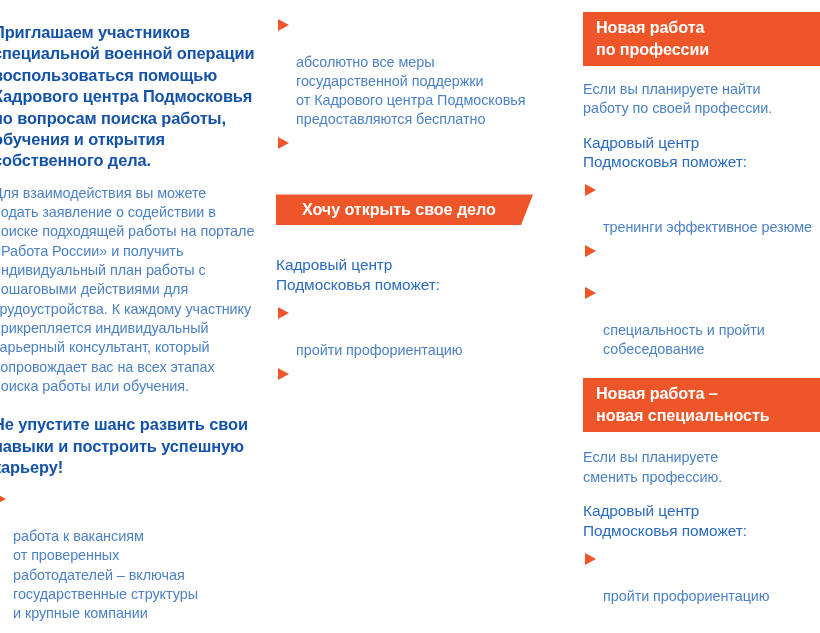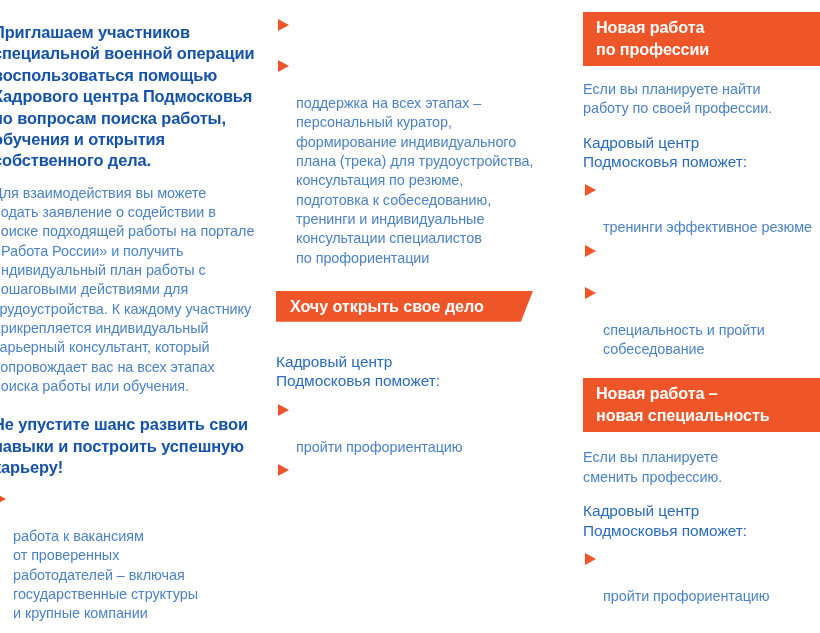--- a/index.html
+++ b/index.html
@@ -91,21 +91,21 @@
   
   .banner-angled {
     position: relative;
     height: 31px;
     background: #EE5528;
     color: #ffffff;
     font-weight: bold;
     font-size: 16.2px;
     line-height: 31px;
     letter-spacing: -0.1px;
-    padding-left: 14px;
+    padding-left: 26px;
     width: 257px;
     box-sizing: border-box;
     -webkit-clip-path: polygon(0 0, 100% 0, 95.3% 100%, 0 100%);
     clip-path: polygon(0 0, 100% 0, 95.3% 100%, 0 100%);
   }
 
   
   .banner-block {
     background: #EE5528;
     color: #ffffff;
@@ -152,32 +152,27 @@
 и крупные компании</span>
       </li>
     </ul>
   </div>
 
   <div class="col col-mid">
     <div class="spacer-14"></div>
     <ul class="arrows">
       <li>
         <span class="tri"></span>
-      </li>
-      <li>
-        <span class="tri"></span>
-        <span>поддержка на всех этапах –
-персональный куратор,
-формирование индивидуального
-плана (трека) для трудоустройства,
-консультация по резюме,
-подготовка к собеседованию,
-тренинги и индивидуальные
-консультации специалистов
-по профориентации</span>
+        <span>абсолютно все меры
+государственной поддержки
+от Кадрового центра Подмосковья
+предоставляются бесплатно</span>
+      </li>
+      <li>
+        <span class="tri"></span>
       </li>
     </ul>
 
     <div class="spacer-20"></div>
 
     <div class="banner-angled">Хочу открыть свое дело</div>
 
     <div class="spacer-14"></div>
 
     <div class="spacer-16"></div>

